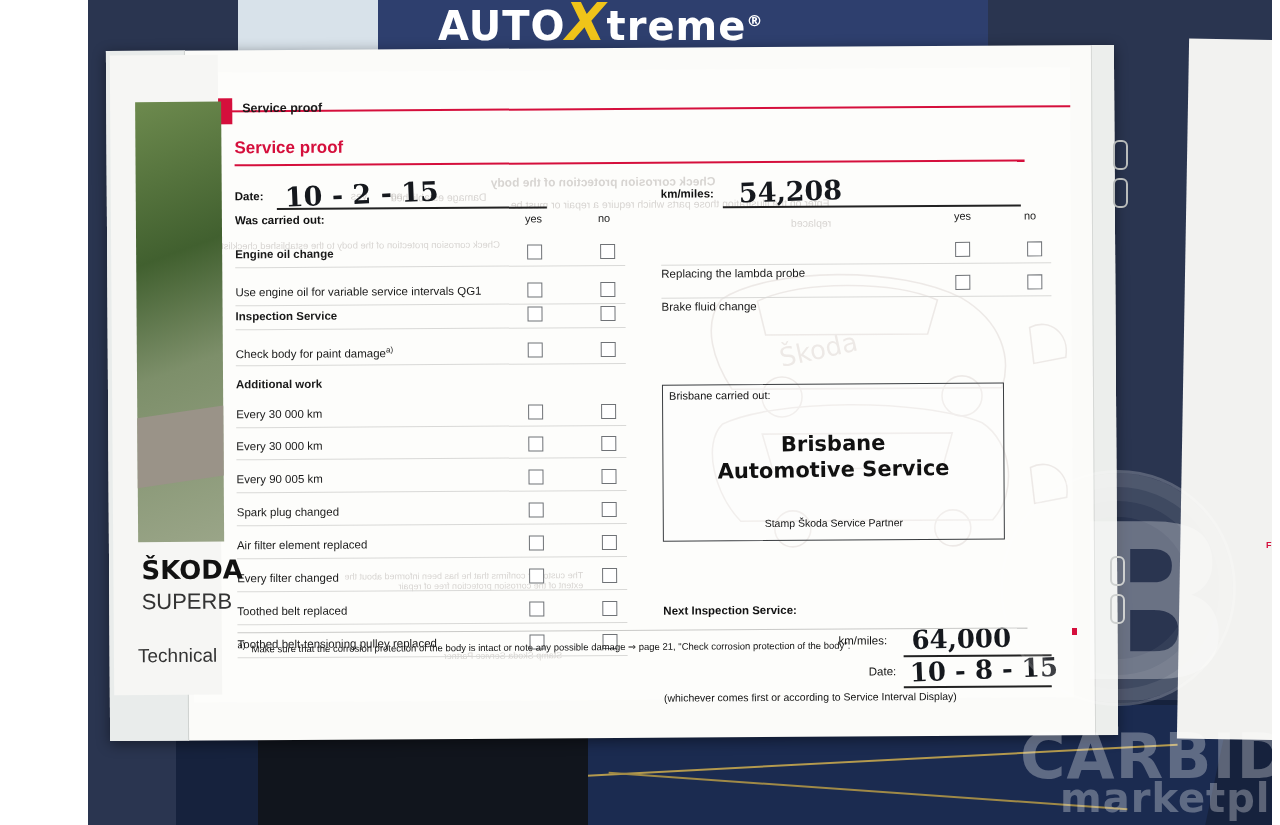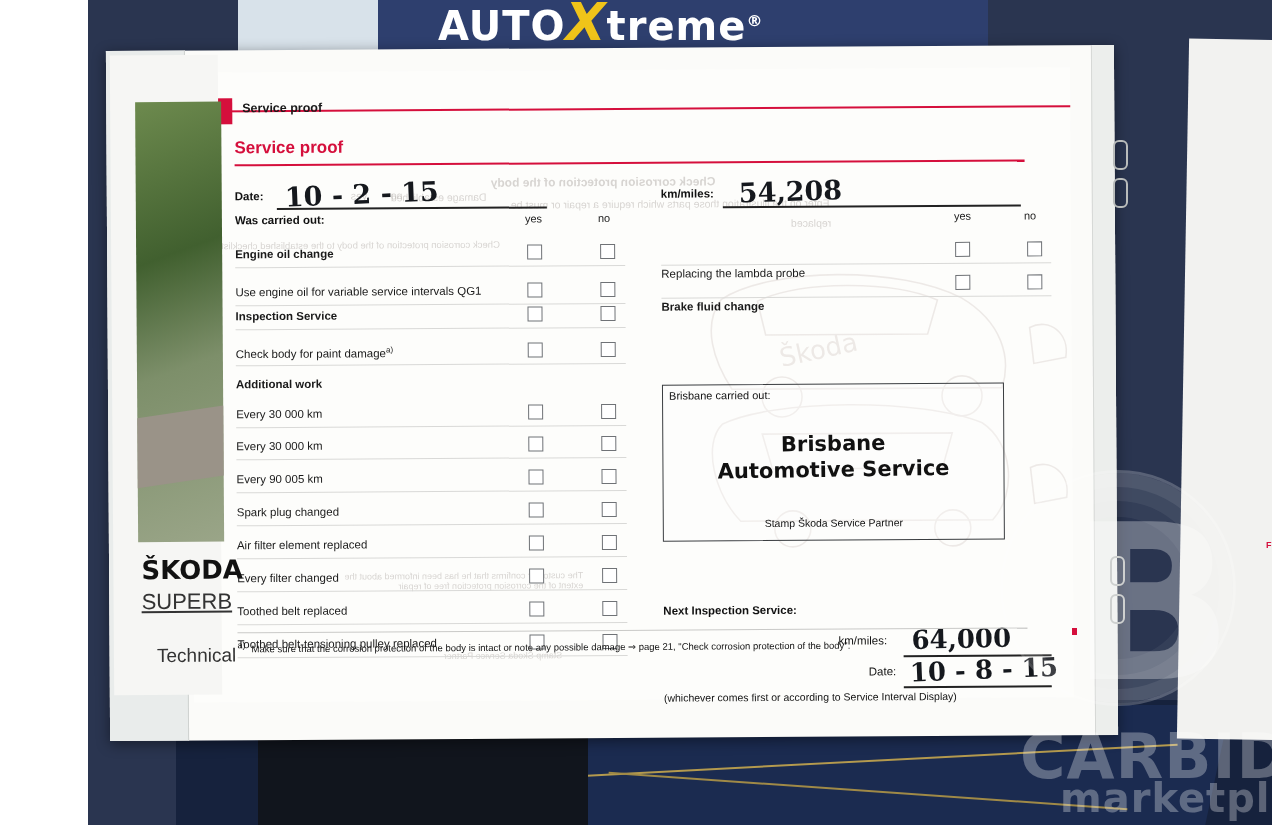--- a/index.html
+++ b/index.html
@@ -223,21 +223,21 @@
   .hand-km {
     position: absolute; left: 78px; top: -3px; font-size: 27px;
     transform: rotate(-1.5deg);
   }
   .yes-lbl-r { position: absolute; left: 293px; top: 32px; font-size: 11px; color: #222; }
   .no-lbl-r  { position: absolute; left: 363px; top: 32px; font-size: 11px; color: #222; }
   .ritem { position: absolute; left: 0; width: 390px; height: 30px; }
   .ritem .txt {
     position: absolute; left: 0; top: 6px; font-size: 11.5px; color: #1a1a1a; white-space: nowrap; margin-top: 22px;
   }
-  .ritem .txt.b { font-weight: bold; }
+  .ritem .txt.b { font-weight: normal; }
   .ritem .dots { position: absolute; left: 0; top: 25px; width: 390px; height: 1px; background: #d9d9d7; }
 
   .stampbox {
     position: absolute; left: 0; top: 205px; width: 340px; height: 155px;
     border: 1.4px solid #3a3d40;
     background: rgba(255,255,255,0.25);
   }
   .stamp-lbl {
     position: absolute; left: 6px; top: 4px; font-size: 11px; color: #111;
   }
@@ -290,24 +290,24 @@
   }
   .facing-photo .road {
     position: absolute; left: 0; bottom: 60px; width: 86px; height: 70px;
     background: #9a9388; transform: skewY(-8deg);
   }
   .facing-txt1 {
     position: absolute; left: 28px; top: 500px; font-size: 26px; font-weight: bold; color: #111;
     font-family: "DejaVu Sans", sans-serif;
   }
   .facing-txt2 {
-    position: absolute; left: 28px; top: 534px; font-size: 22px; color: #333; text-decoration: underline;
+    position: absolute; left: 28px; top: 534px; font-size: 22px; color: #333;
   }
   .facing-txt3 {
-    position: absolute; left: 43px; top: 590px; font-size: 19px; color: #333;
+    position: absolute; left: 24px; top: 590px; font-size: 19px; color: #333;
   }
 
   
   .spiral {
     position: absolute; width: 11px; height: 26px;
     border: 2px solid #b9bcbb; border-radius: 6px;
     background: transparent;
   }
 
   

